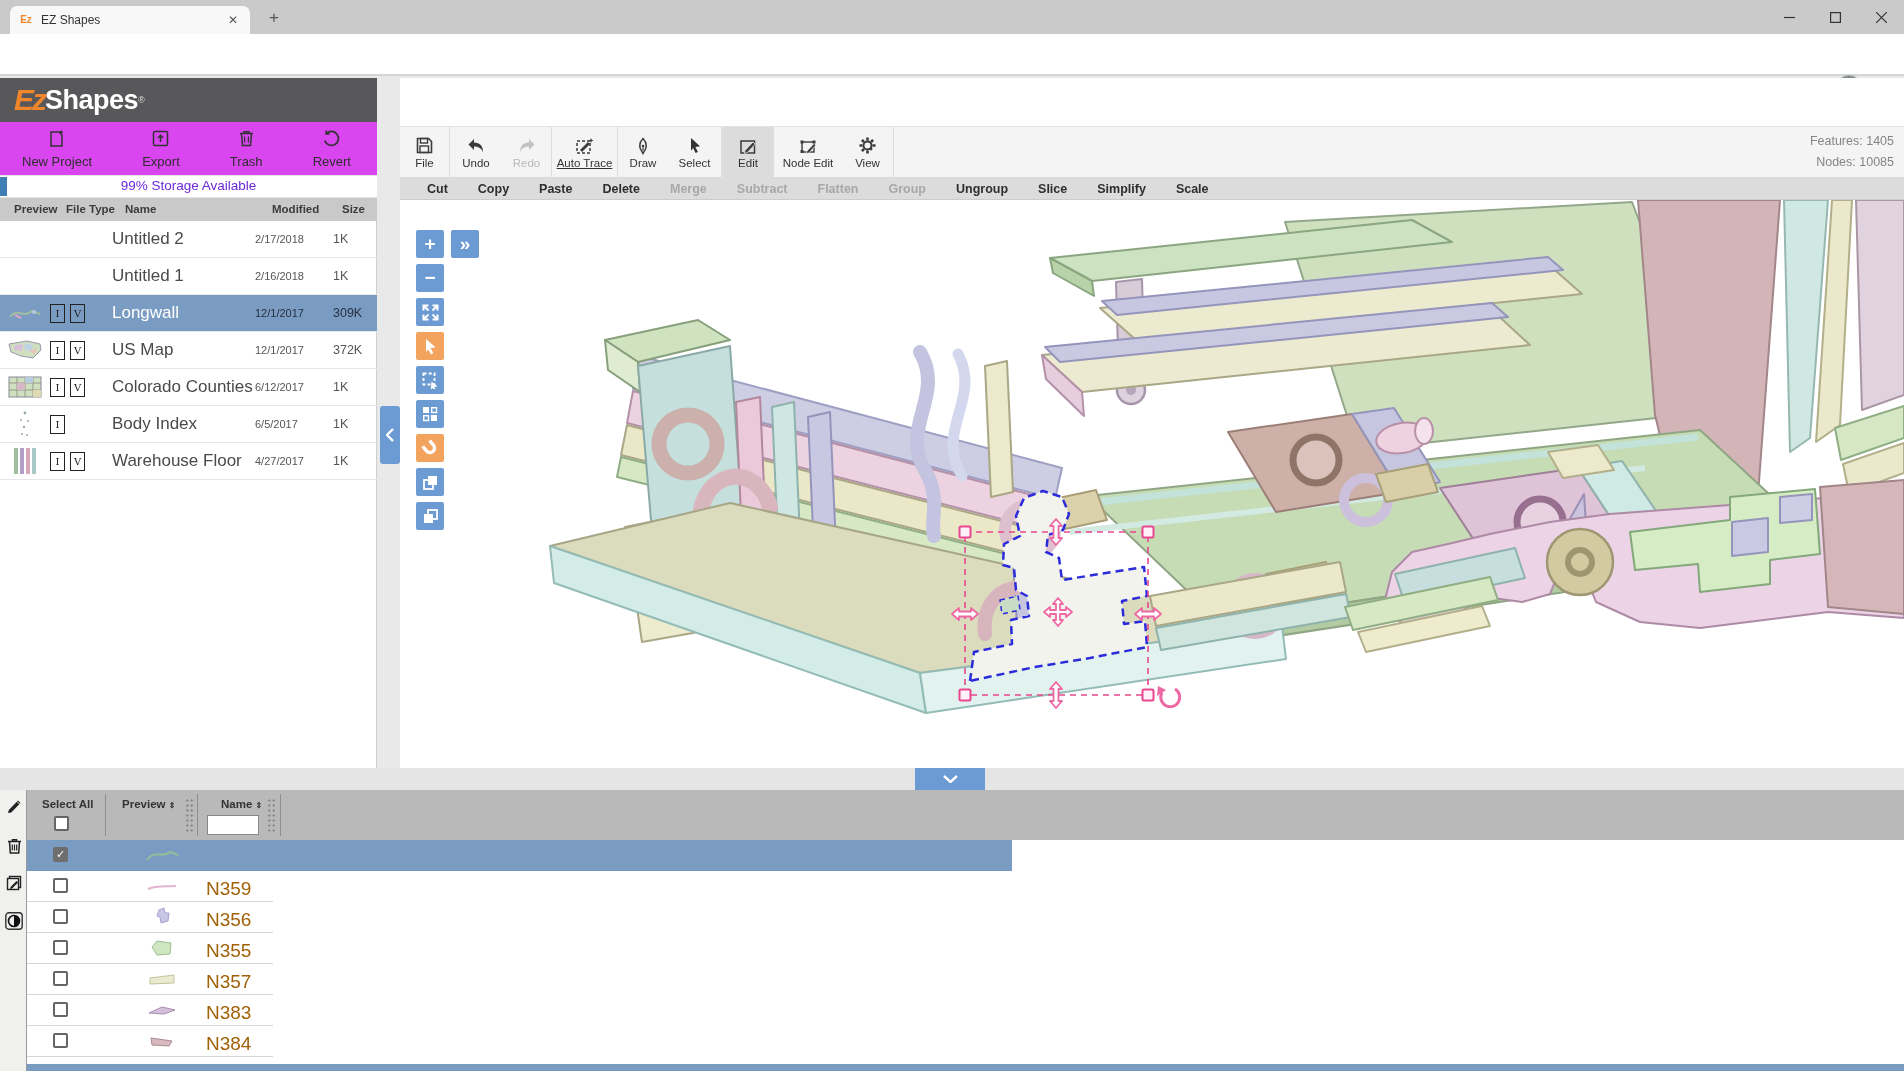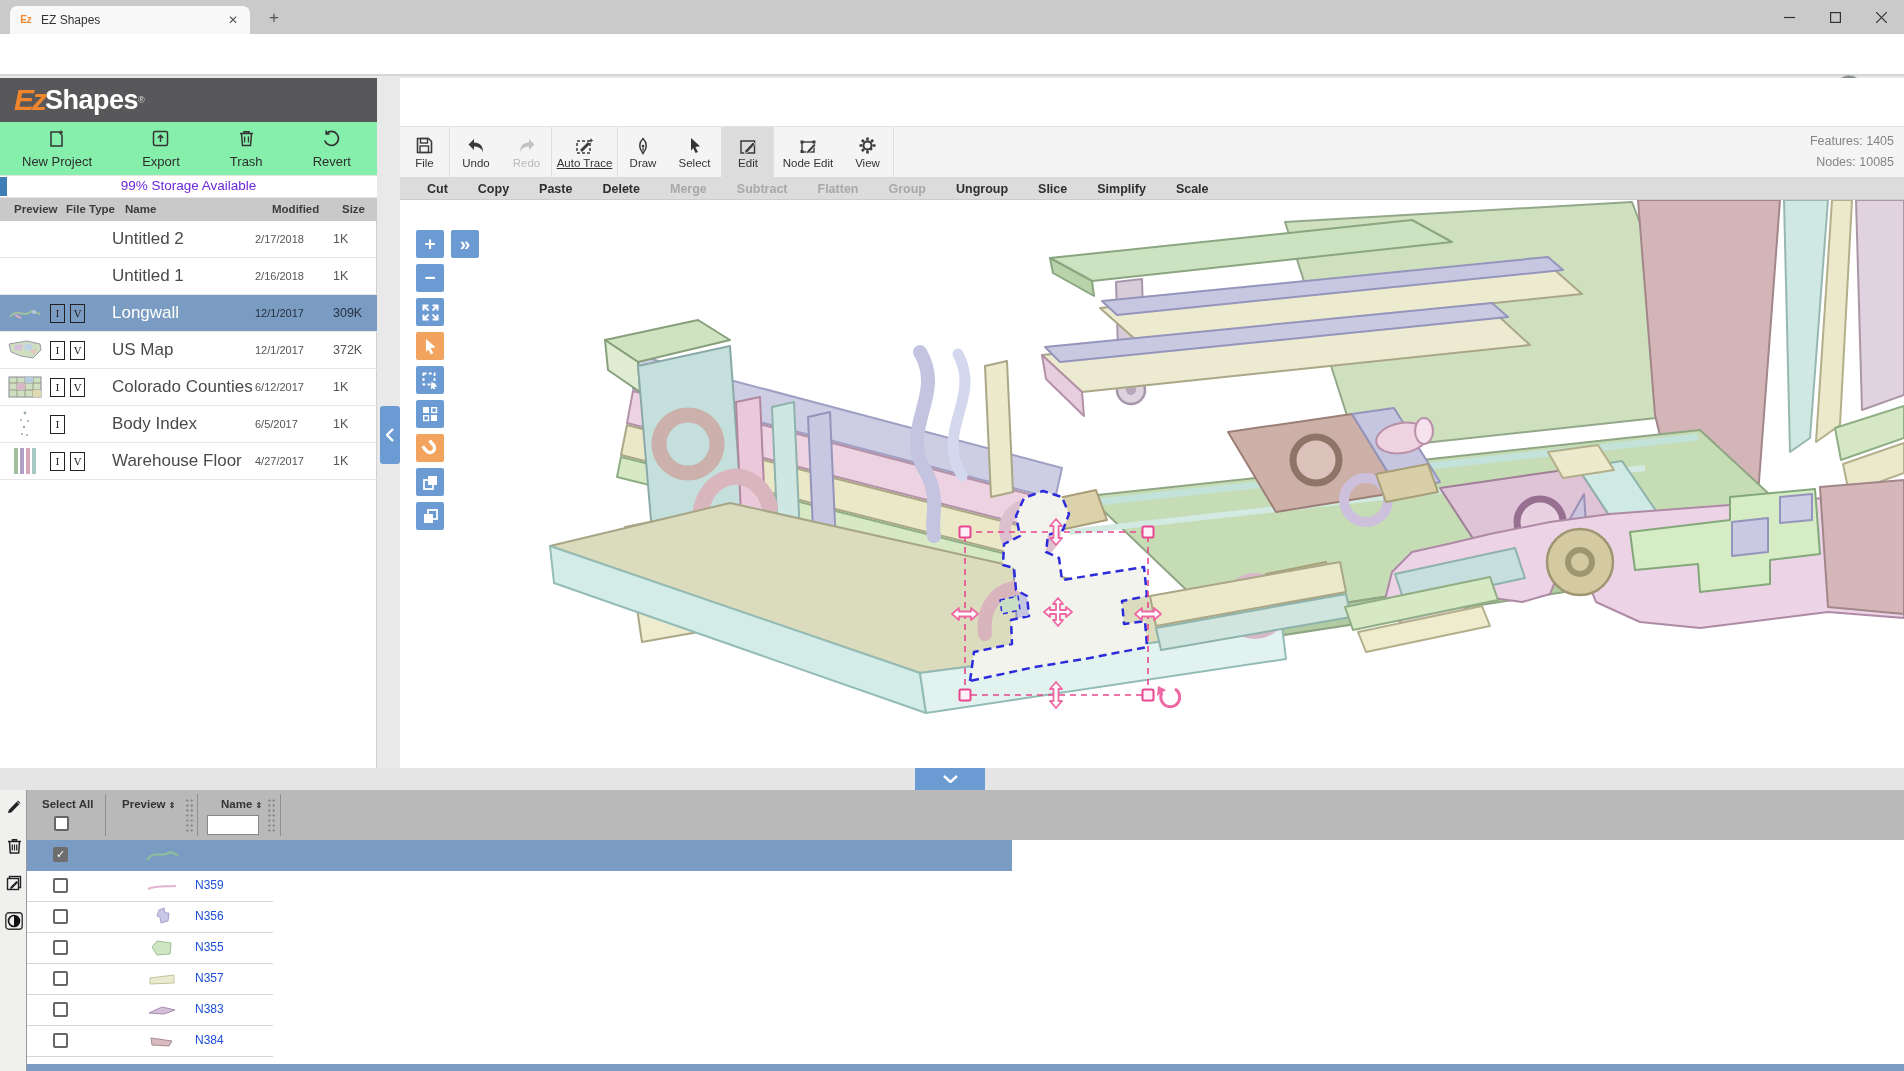--- a/index.html
+++ b/index.html
@@ -23,21 +23,21 @@
   .extico { top:45px; width:18px; height:18px; }
   #avatar { left:1836px; top:41px; width:26px; height:26px; border-radius:50%; background:radial-gradient(circle at 50% 38%, #cfd8cf 0 34%, #7d8f84 35% 60%, #3e5247 61%); border:1px solid #aaa; }
   #addr-divider { left:1719px; top:44px; width:1px; height:22px; background:#d8d8d8; }
 
   
   #sidebar { left:0; top:78px; width:377px; height:690px; background:#fff; border-right:1px solid #cfcfcf; }
   #logo-bar { left:0; top:0; width:377px; height:44px; background:#58585a; display:flex; align-items:center; padding-left:14px; }
   .logo-ez { color:#f0862c; font-size:30px; font-weight:bold; letter-spacing:-2px; font-style:italic; }
   .logo-shapes { color:#fff; font-size:27px; font-weight:bold; letter-spacing:-0.5px; }
   .logo-reg { color:#ddd; font-size:9px; vertical-align:top; }
-  #actions { left:0; top:44px; width:377px; height:54px; background:#86efac; border-bottom:1px solid #e4e4e4; display:flex; justify-content:space-between; padding:7px 26px 0 22px; }
+  #actions { left:0; top:44px; width:377px; height:54px; background:#d946ef; border-bottom:1px solid #e4e4e4; display:flex; justify-content:space-between; padding:7px 26px 0 22px; }
   .action { display:flex; flex-direction:column; align-items:center; gap:3px; color:#2e2e2e; font-size:13px; }
   #storage { left:0; top:98px; width:377px; height:22px; background:#fff; border-bottom:1px solid #e4e4e4; text-align:center; font-size:13.5px; color:#6d28d9; line-height:20px; }
   #storage-bar { left:0; top:99px; width:7px; height:19px; background:#3f7fb5; }
   #file-head { left:0; top:120px; width:377px; height:23px; background:#c9c9c9; font-size:11.5px; font-weight:bold; color:#3c3c3c; line-height:23px; }
   #file-head span { position:absolute; }
   #files { left:0; top:143px; width:377px; }
   .file-row { display:flex; align-items:center; height:37px; border-bottom:1px solid #e7e7e7; color:#4a4a4a; }
   .file-row.selected { background:#7b9cc2; }
   .f-prev { width:50px; display:flex; justify-content:center; }
   .f-badges { width:62px; display:flex; gap:5px; }
@@ -85,21 +85,21 @@
   .bh-label { position:absolute; top:8px; font-size:11.5px; font-weight:bold; color:#333; }
   .grip { position:absolute; top:8px; width:9px; height:34px; background-image:radial-gradient(#8a8a8a 1px, rgba(0,0,0,0) 1.2px); background-size:4.5px 5px; }
   .cb { width:15px; height:15px; border:2px solid #666; border-radius:2px; background:#fff; }
   .cb.checked { background:#6e6e6e; border-color:#6e6e6e; color:#fff; font-size:11px; line-height:11px; text-align:center; }
   #name-filter { position:absolute; left:180px; top:25px; width:52px; height:20px; border:1px solid #888; background:#fff; font-size:12px; padding:0 3px; }
   #brows { left:27px; top:840px; width:1877px; }
   .shape-row { position:relative; height:31px; border-bottom:1px solid #d6d6d6; width:246px; }
   .shape-row.selected { background:#7b9cc2; width:985px; border-bottom:none; height:31px; }
   .shape-row .cb { position:absolute; left:26px; top:7px; }
   .sh-prev { position:absolute; left:95px; top:3px; width:80px; height:24px; display:flex; align-items:center; justify-content:center; }
-  .sh-name { position:absolute; left:168px; top:7px; font-size:12px; color:#1d4ed8; }
+  .sh-name { position:absolute; left:179px; top:7px; font-size:19px; color:#a16207; }
   .shape-row.partial { height:7px; overflow:hidden; border-bottom:none; }
   #bscroll { left:27px; top:1064px; width:1877px; height:7px; background:#7b9cc2; }
 </style>
 </head>
 <body>
 
 <div id="tabbar" class="abs">
   <div id="tab" class="abs">
     <span class="favicon">Ez</span>
     <span id="tab-title">EZ Shapes</span>

